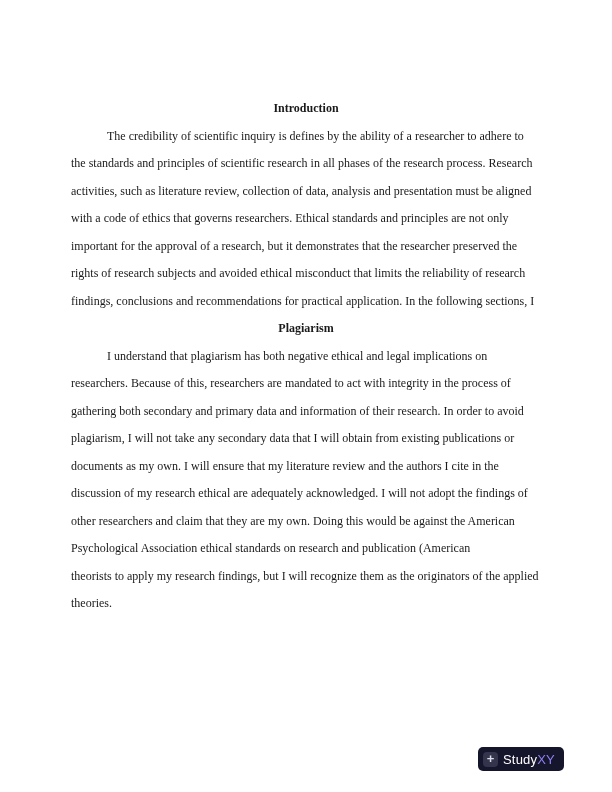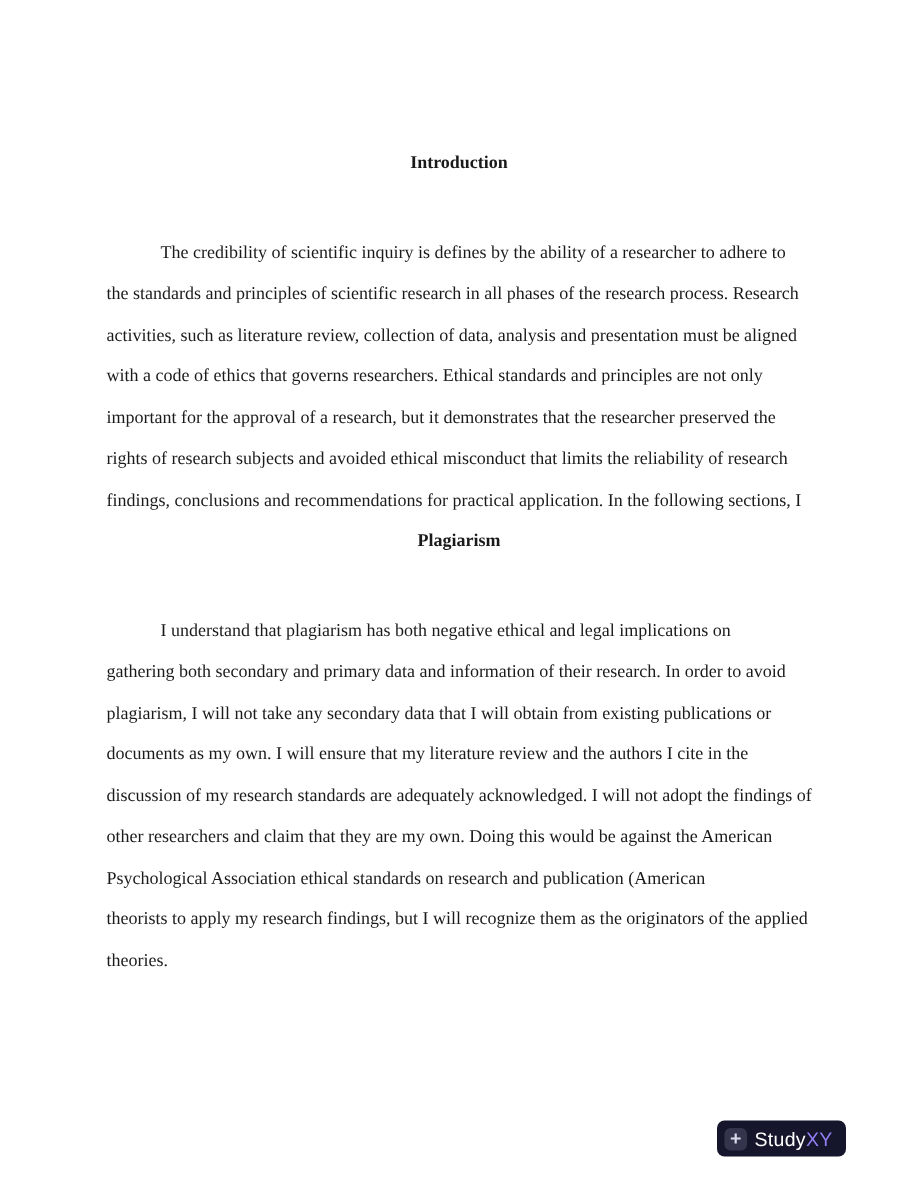--- a/index.html
+++ b/index.html
@@ -26,21 +26,20 @@
   }
   .heading {
     text-align: center;
     font-weight: bold;
   }
   .line {
     white-space: nowrap;
   }
   .indent {
     padding-left: 36px;
-    margin-top: 32px;
   }
   .badge {
     position: absolute;
     right: 44px;
     bottom: 21px;
     height: 24px;
     padding: 0 9px 0 5px;
     background: #15152b;
     border-radius: 5px;
     display: flex;
@@ -80,24 +79,25 @@
     <div class="line indent">The credibility of scientific inquiry is defines by the ability of a researcher to adhere to</div>
     <div class="line">the standards and principles of scientific research in all phases of the research process. Research</div>
     <div class="line">activities, such as literature review, collection of data, analysis and presentation must be aligned</div>
     <div class="line">with a code of ethics that governs researchers. Ethical standards and principles are not only</div>
     <div class="line">important for the approval of a research, but it demonstrates that the researcher preserved the</div>
     <div class="line">rights of research subjects and avoided ethical misconduct that limits the reliability of research</div>
     <div class="line">findings, conclusions and recommendations for practical application. In the following sections, I</div>
 
     <div class="heading">Plagiarism</div>
     <div class="line indent">I understand that plagiarism has both negative ethical and legal implications on</div>
+    <div class="line">researchers. Because of this, researchers are mandated to act with integrity in the process of</div>
     <div class="line">gathering both secondary and primary data and information of their research. In order to avoid</div>
     <div class="line">plagiarism, I will not take any secondary data that I will obtain from existing publications or</div>
     <div class="line">documents as my own. I will ensure that my literature review and the authors I cite in the</div>
-    <div class="line">discussion of my research standards are adequately acknowledged. I will not adopt the findings of</div>
+    <div class="line">discussion of my research ethical are adequately acknowledged. I will not adopt the findings of</div>
     <div class="line">other researchers and claim that they are my own. Doing this would be against the American</div>
     <div class="line">Psychological Association ethical standards on research and publication (American</div>
     <div class="line">theorists to apply my research findings, but I will recognize them as the originators of the applied</div>
     <div class="line">theories.</div>
 
   </div>
 
   <div class="badge">
     <span class="plus">+</span>
     <span class="brand"><span>Study</span><span class="accent">XY</span></span>

